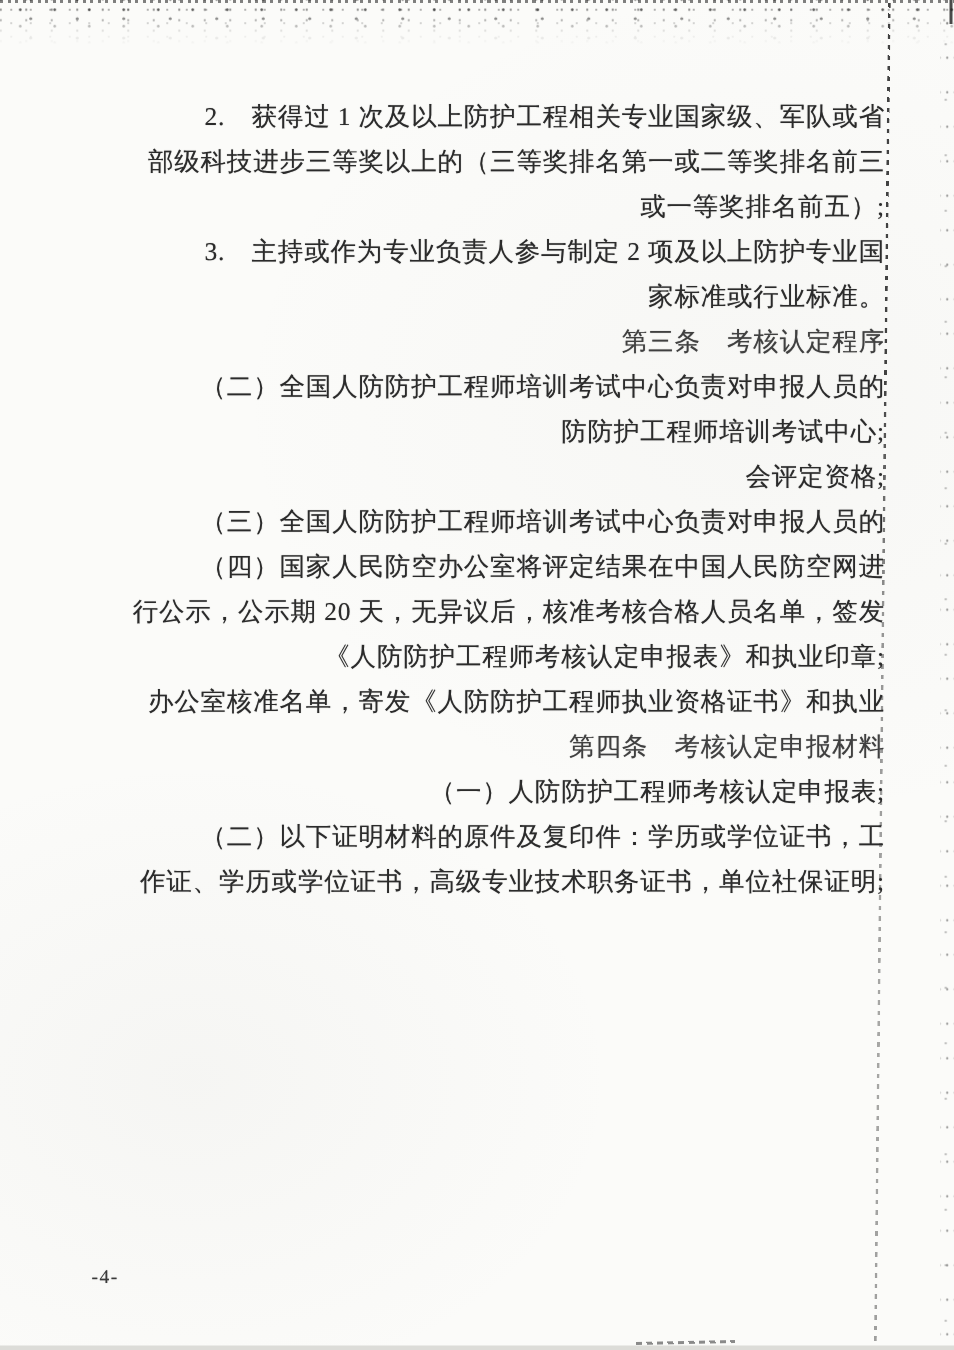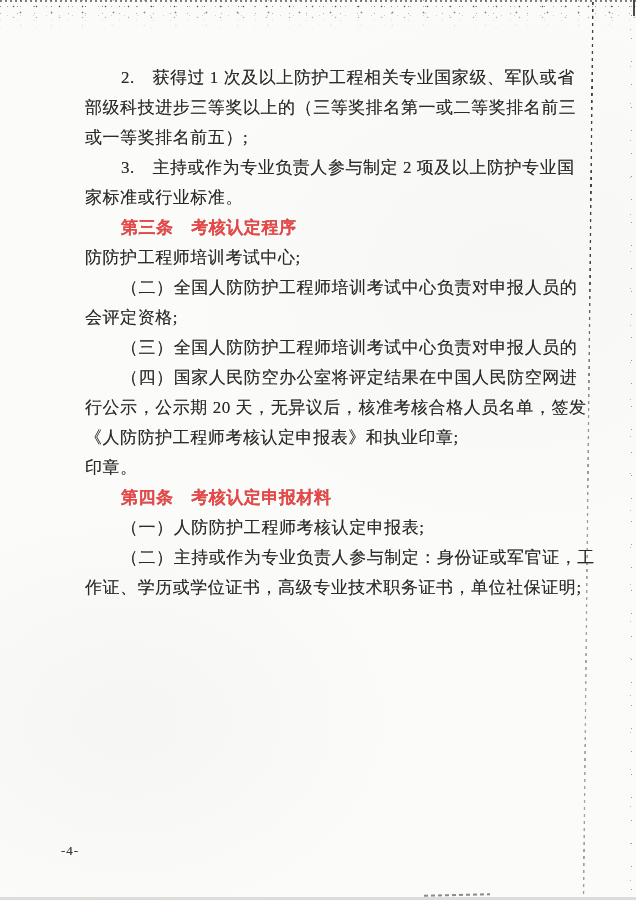--- a/index.html
+++ b/index.html
@@ -94,23 +94,24 @@
     width: 505px;
     color: #2b2b2b;
     font-size: 17px;
     letter-spacing: 0.55px;
     text-shadow: 0 0 0.6px rgba(40,40,40,0.55);
   }
   .line {
     height: 30px;
     line-height: 30px;
     white-space: nowrap;
+    text-align: right;
   }
   .line.ind { padding-left: 36px; }
-  .line.hd  { font-weight: bold; color: #ef4444; }
+  .line.hd  { font-weight: normal; color: #404040; }
   .page-num {
     position: absolute;
     left: 61px;
     top: 843px;
     color: #3a3a3a;
     font-size: 13px;
     letter-spacing: 1px;
     text-shadow: 0 0 0.5px rgba(40,40,40,0.5);
   }
 </style>
@@ -125,27 +126,27 @@
 <div class="bottom-dash"></div>
 <div class="bottom-strip"></div>
 
 <div class="doc">
   <div class="line ind">2.　获得过 1 次及以上防护工程相关专业国家级、军队或省</div>
   <div class="line">部级科技进步三等奖以上的（三等奖排名第一或二等奖排名前三</div>
   <div class="line">或一等奖排名前五）;</div>
   <div class="line ind">3.　主持或作为专业负责人参与制定 2 项及以上防护专业国</div>
   <div class="line">家标准或行业标准。</div>
   <div class="line ind hd">第三条　考核认定程序</div>
+  <div class="line ind">（二）全国人防防护工程师培训考试中心负责对申报人员的</div>
   <div class="line">防防护工程师培训考试中心;</div>
-  <div class="line ind">（二）全国人防防护工程师培训考试中心负责对申报人员的</div>
   <div class="line">会评定资格;</div>
   <div class="line ind">（三）全国人防防护工程师培训考试中心负责对申报人员的</div>
   <div class="line ind">（四）国家人民防空办公室将评定结果在中国人民防空网进</div>
   <div class="line">行公示，公示期 20 天，无异议后，核准考核合格人员名单，签发</div>
   <div class="line">《人防防护工程师考核认定申报表》和执业印章;</div>
-  <div class="line">印章。</div>
+  <div class="line">办公室核准名单，寄发《人防防护工程师执业资格证书》和执业</div>
   <div class="line ind hd">第四条　考核认定申报材料</div>
   <div class="line ind">（一）人防防护工程师考核认定申报表;</div>
-  <div class="line ind">（二）主持或作为专业负责人参与制定：身份证或军官证，工</div>
+  <div class="line ind">（二）以下证明材料的原件及复印件：学历或学位证书，工</div>
   <div class="line">作证、学历或学位证书，高级专业技术职务证书，单位社保证明;</div>
 </div>
 
 <div class="page-num">-4-</div>
 
 </body></html>

